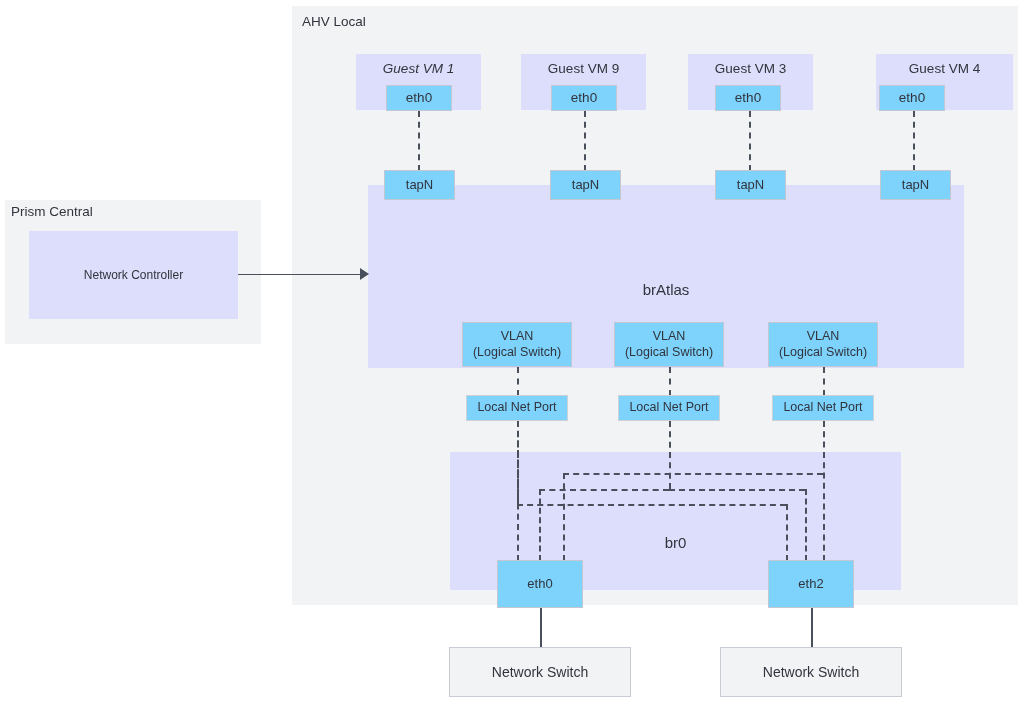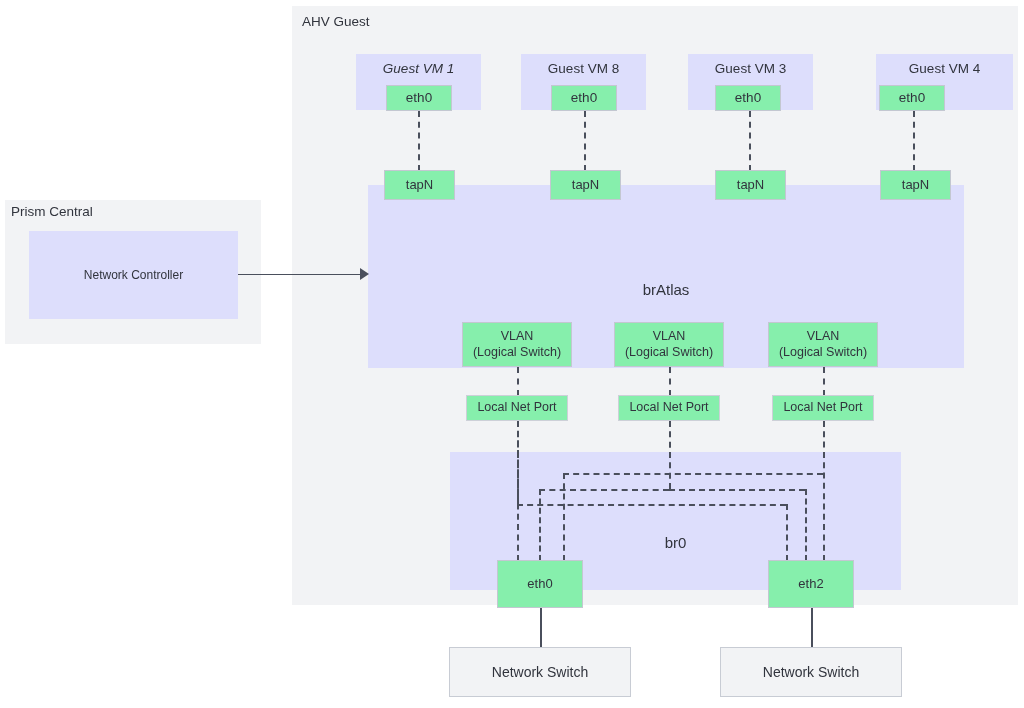--- a/index.html
+++ b/index.html
@@ -38,21 +38,21 @@
   .bridge-label {
     position: absolute;
     width: 100%;
     text-align: center;
     font-size: 15px;
     color: #31343d;
   }
 
   
   .node {
-    background: #86efac;
+    background: #7dd3fc;
     border: 1px solid #c3c7d1;
     display: flex;
     align-items: center;
     justify-content: center;
     text-align: center;
     font-size: 12.5px;
     line-height: 1.25;
     color: #31343d;
     z-index: 6;
   }
@@ -115,21 +115,21 @@
     border-left: 9px solid #4a4f5c;
     z-index: 5;
   }
 </style>
 </head>
 <body>
 
 <div id="canvas">
 
   <div class="abs region" style="left:292px; top:6px; width:726px; height:599px;"></div>
-  <div class="region-label" style="left:302px; top:14px;">AHV Guest</div>
+  <div class="region-label" style="left:302px; top:14px;">AHV Local</div>
 
   <div class="abs region" style="left:5px; top:200px; width:256px; height:144px;"></div>
   <div class="region-label" style="left:11px; top:204px;">Prism Central</div>
   <div class="abs lav" style="left:29px; top:231px; width:209px; height:88px; display:flex; align-items:center; justify-content:center;">
     <span style="font-size:12px; color:#31343d;">Network Controller</span>
   </div>
 
   <div class="abs h-solid" style="left:238px; top:274px; width:122px;"></div>
   <div class="abs arrow-head" style="left:360px; top:268px;"></div>
 
@@ -138,21 +138,21 @@
   </div>
 
   <div class="abs vm-box" style="left:356px; top:54px; width:125px; height:56px;font-style:italic;">
     <div class="vm-title">Guest VM 1</div>
   </div>
   <div class="abs node vm-nic" style="left:386px; top:85px; width:66px; height:26px;">eth0</div>
   <div class="abs v-dash" style="left:418px; top:111px; height:60px;"></div>
   <div class="abs node tap" style="left:384px; top:170px; width:71px; height:30px;">tapN</div>
 
   <div class="abs vm-box" style="left:521px; top:54px; width:125px; height:56px;">
-    <div class="vm-title">Guest VM 8</div>
+    <div class="vm-title">Guest VM 9</div>
   </div>
   <div class="abs node vm-nic" style="left:551px; top:85px; width:66px; height:26px;">eth0</div>
   <div class="abs v-dash" style="left:584px; top:111px; height:60px;"></div>
   <div class="abs node tap" style="left:550px; top:170px; width:71px; height:30px;">tapN</div>
 
   <div class="abs vm-box" style="left:688px; top:54px; width:125px; height:56px;">
     <div class="vm-title">Guest VM 3</div>
   </div>
   <div class="abs node vm-nic" style="left:715px; top:85px; width:66px; height:26px;">eth0</div>
   <div class="abs v-dash" style="left:749px; top:111px; height:60px;"></div>

